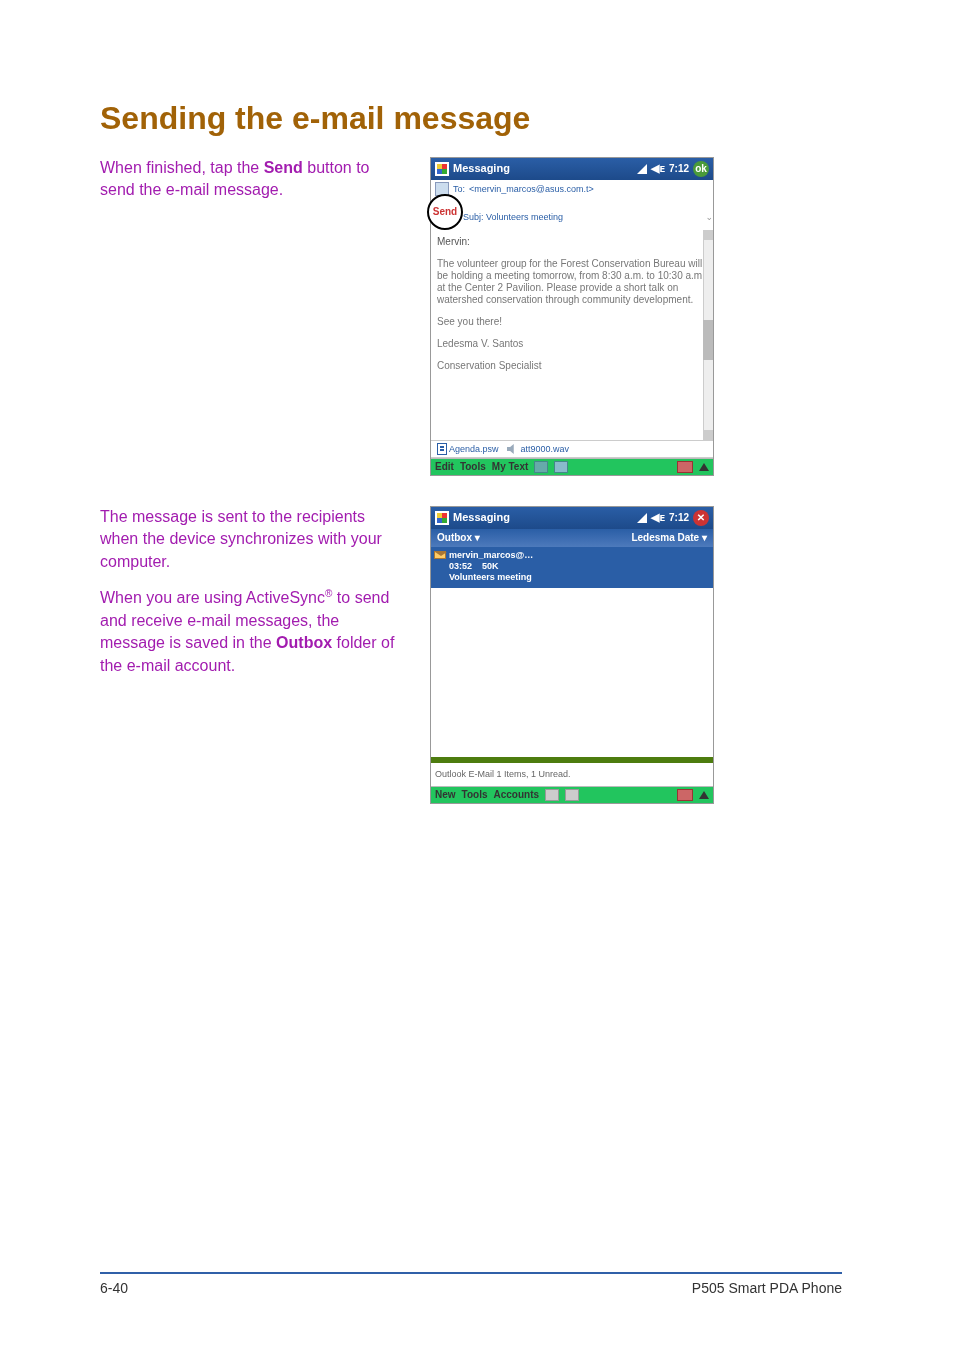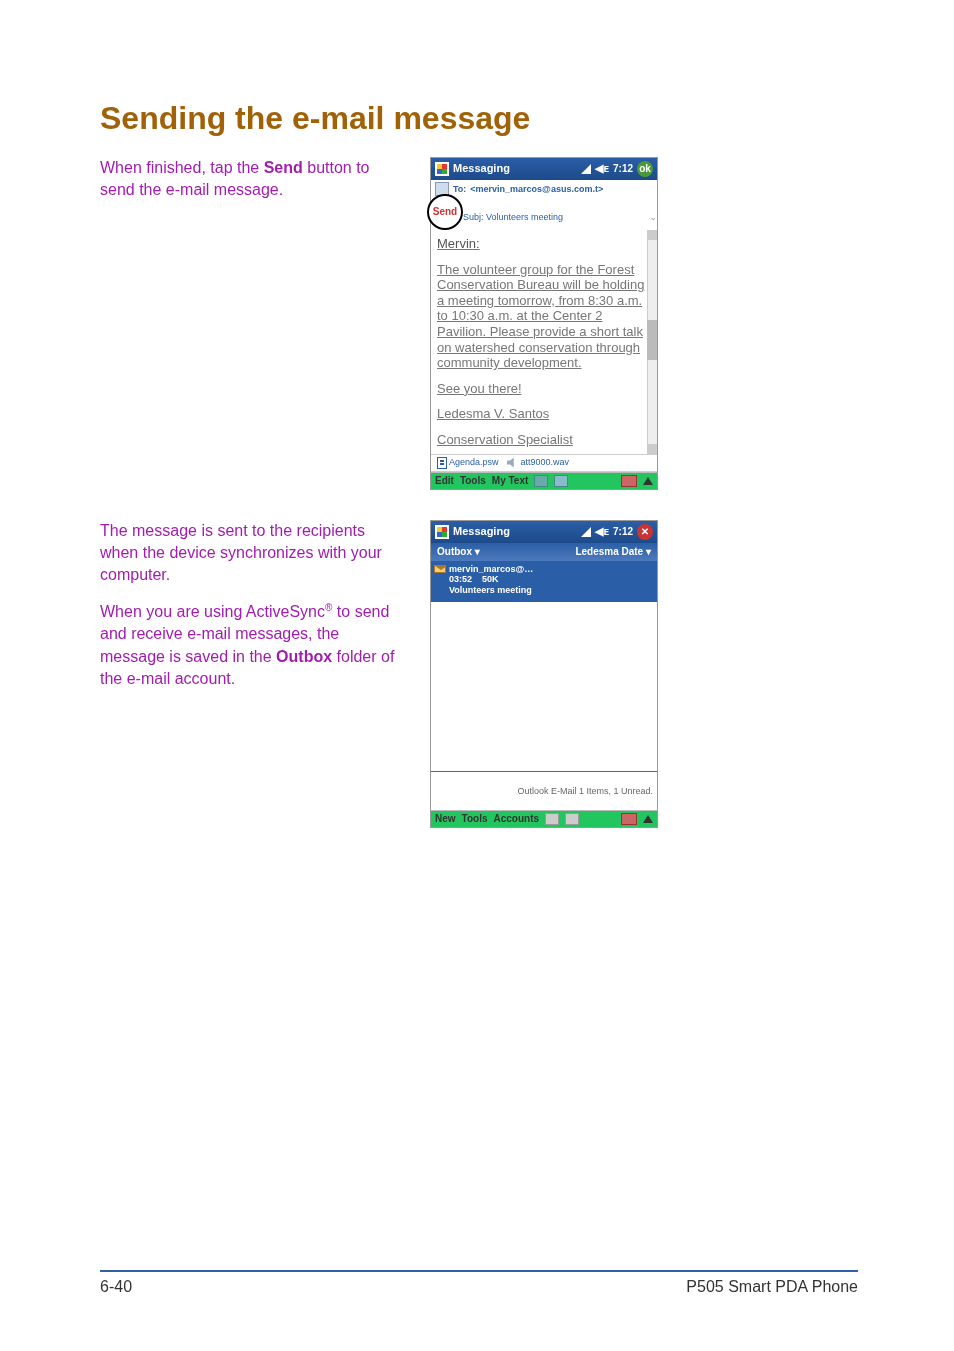--- a/index.html
+++ b/index.html
@@ -20,21 +20,21 @@
     border-bottom-width: 0;
   }
   .row { display: flex; gap: 30px; margin-bottom: 30px; }
   .body-col { flex: 0 0 300px; font-size: 16px; line-height: 1.4; color: #a21caf; }
   .body-col p { margin-bottom: 14px; }
   .bold { font-weight: bold; }
   .sup { font-size: 10px; vertical-align: super; }
 
   
   .phone {
-    width: 228px;
+    width: 284px;
     border: 1px solid #999;
     background: #fff;
     font-size: 10px;
     color: #666;
     line-height: 1.2;
   }
   .titlebar {
     background: linear-gradient(#2a5ea6,#1d4a8a);
     color: #fff;
     display: flex;
@@ -60,43 +60,42 @@
     align-items:center; justify-content:center; font-size:10px; font-weight:bold;
   }
   .titlebar .xbtn {
     width: 16px; height: 16px; border-radius: 50%;
     background: #c33; color:#fff; display:flex;
     align-items:center; justify-content:center; font-size:10px; font-weight:bold;
   }
 
   .headerline {
     display:flex; align-items:center; gap:4px; padding: 2px 4px;
-    border-bottom: 1px solid #ccc; color:#2a5ea6; font-size:9px;font-weight:bold;
+    border-bottom: 1px solid #ccc; color:#2a5ea6; font-size:9px;
   }
   .headerline .tiny-icon {
     width:14px; height:14px; background:#cde; border:1px solid #89b;
   }
   .sendbox-row { display:flex; align-items:center; }
   .send-circle {
     border: 2px solid #000; border-radius: 50%;
     width: 36px; height: 36px; display:flex; align-items:center;
     justify-content:center; margin-left: -4px; margin-top:-4px; z-index:2; position:relative;
     background:#fff;
   }
   .send-text { color:#c33; font-weight:bold; font-size:10px; }
   .subj-line { font-size:9px; color:#2a5ea6; padding-top:6px; flex:1; }
   .subj-line .ylbl { color:#999; }
 
   .msgbody {
     padding: 6px 8px 4px 6px;
-    font-size: 13px;
+    font-size: 10px;
     color: #777;
     min-height: 210px;
     position:relative;
-    text-decoration:underline;
   }
   .msgbody .greet { color:#555; }
   .msgbody p { margin-bottom: 10px; }
   .scrollbar {
     position:absolute; right:0; top:0; bottom:0; width:10px;
     background:#eee; border-left:1px solid #ccc;
   }
   .scroll-arrow { height:10px; background:#ccc; }
   .scroll-thumb { position:absolute; right:0; width:10px; height:40px; top:90px; background:#bbb; }
 
@@ -146,28 +145,28 @@
   .listrow .env::after {
     content:""; position:absolute; left:0; right:0; top:0;
     border-left:6px solid transparent; border-right:6px solid transparent;
     border-top:4px solid #a73;
   }
   .listrow .from { font-weight:bold; display:flex; justify-content:space-between;flex-direction:column; }
   .listrow .subj2 { font-weight:bold; }
   .listarea { min-height: 210px; position:relative; }
 
   .statusline {
-    border-top:1px solid #4d7c0f; padding:14px 4px; font-size:9px; color:#666;text-align:right;
+    border-top:6px solid #4d7c0f; padding:6px 4px; font-size:9px; color:#666;
   }
 
   .footer {
-    position:absolute; bottom: 55px; left:100px; right:96px;
+    position:absolute; bottom: 55px; left:100px; right:112px;
     border-top: 2px solid #3060a8;
     display:flex; justify-content:space-between;
-    padding-top: 6px; font-size: 16px; color:#333;
+    padding-top: 6px; font-size: 14px; color:#333;
   }
 
   .signal {
     display:inline-block; width:0; height:0;
     border-style:solid; border-width:0 0 10px 10px;
     border-color: transparent transparent #fff transparent;
   }
   .vol { font-size:11px; }
 </style>
 </head>

